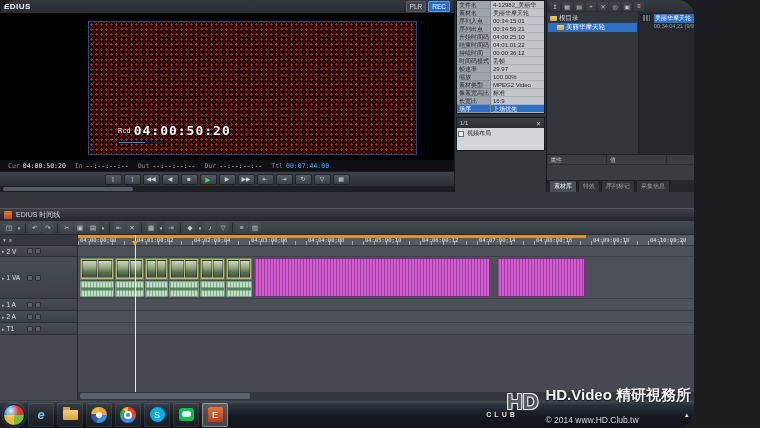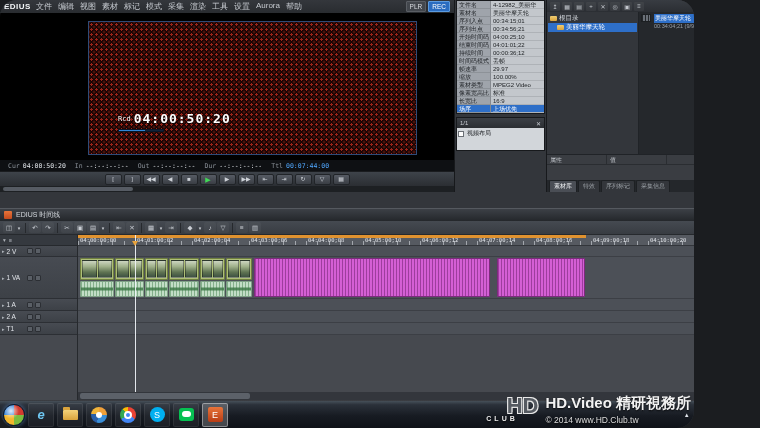--- a/index.html
+++ b/index.html
@@ -23,21 +23,21 @@
   #mode-buttons { margin-left:auto; display:flex; gap:2px; }
   .mode-btn { font-size:6.5px; padding:0 3px; line-height:9px; background:#43474d;
     border:1px solid #5a5e64; color:#d8dbe0; border-radius:1px; }
   .mode-btn.active { background:#2a6cc0; border-color:#5b9be0; color:#fff; }
   #canvas { flex:1 1 auto; background:#000; position:relative; }
   #red-pattern { position:absolute; left:88px; right:37px; top:8px; bottom:5px;
     background-color:#150404; border:1px solid #2e4b78;
     background-image: radial-gradient(circle, #9c2418 1.1px, rgba(0,0,0,0) 1.4px),
                       radial-gradient(circle, #5a150c 1.1px, rgba(0,0,0,0) 1.4px);
     background-size:5px 5px; background-position:0 0, 2.5px 2.5px; }
-  #tc-overlay { position:absolute; left:118px; bottom:28px; color:#fff;
+  #tc-overlay { position:absolute; left:118px; bottom:16px; color:#fff;
     font-family:"DejaVu Sans Mono", monospace; text-shadow:0 1px 2px rgba(0,0,0,.9); }
   #tc-overlay .ovl-label { font-size:7px; margin-right:3px; vertical-align:2px; }
   #tc-overlay .ovl-tc { font-size:13px; font-weight:bold; letter-spacing:1px; }
   #tc-progress { width:46px; height:3px; background:#10233a; margin-top:2px; border:1px solid #0a1626; }
   #tc-progress > div { height:100%; width:58%; background:#2f86d6; }
   #tc-row { height:11px; background:#0e1013; display:flex; align-items:center; gap:9px; padding:0 8px;
     font-family:"DejaVu Sans Mono", monospace; font-size:6.5px; flex:0 0 auto; }
   .tc-field { display:flex; gap:3px; }
   .tc-label { color:#8a9098; }
   .tc-value { color:#dfe3e8; }
@@ -192,46 +192,32 @@
     background:rgba(255,255,255,.08); border-left:1px solid rgba(255,255,255,.28); }
 
   
   #watermark { position:absolute; right:3px; bottom:3px; z-index:60; display:flex; align-items:center;
     gap:7px; pointer-events:none; text-shadow:0 1px 2px rgba(0,0,0,.85); }
   #wm-logo { text-align:center; line-height:.9; }
   #wm-hd { font-size:22px; font-weight:bold; color:#565b62;
     text-shadow:1px 1px 0 #e8e8e8, -1px -1px 0 #e8e8e8, 1px -1px 0 #e8e8e8, -1px 1px 0 #e8e8e8;padding-left:41px; }
   #wm-club { font-size:7px; font-weight:bold; letter-spacing:3px; color:#ececec; }
   #wm-title { font-size:15px; font-weight:bold; color:#f2f2f2; }
-  #wm-sub { font-size:8.5px; color:#dcdcdc; margin-top:2px; }
+  #wm-sub { font-size:8.5px; color:#dcdcdc; margin-top:10px; }
 </style>
 </head>
 <body>
 
 <div id="screen">
 
   <div id="top-row">
 
     <div id="preview-window">
       <div id="menubar">
         <span class="app-logo">EDIUS</span>
-        <nav id="menu-items">
-            <span class="menu-item">文件</span>
-            <span class="menu-item">编辑</span>
-            <span class="menu-item">视图</span>
-            <span class="menu-item">素材</span>
-            <span class="menu-item">标记</span>
-            <span class="menu-item">模式</span>
-            <span class="menu-item">采集</span>
-            <span class="menu-item">渲染</span>
-            <span class="menu-item">工具</span>
-            <span class="menu-item">设置</span>
-            <span class="menu-item">Aurora</span>
-            <span class="menu-item">帮助</span>
-          </nav>
         <div id="mode-buttons">
             <span class="mode-btn">PLR</span>
             <span class="mode-btn active">REC</span>
           </div>
       </div>
       <div id="canvas">
         <div id="red-pattern"></div>
         <div id="tc-overlay">
           <span class="ovl-label">Rcd</span><span class="ovl-tc">04:00:50:20</span>
           <div id="tc-progress">

